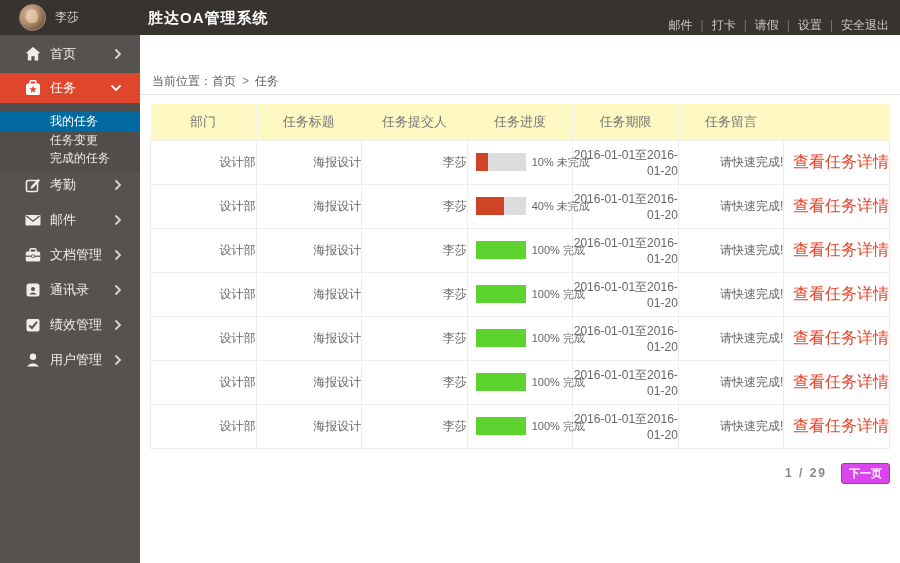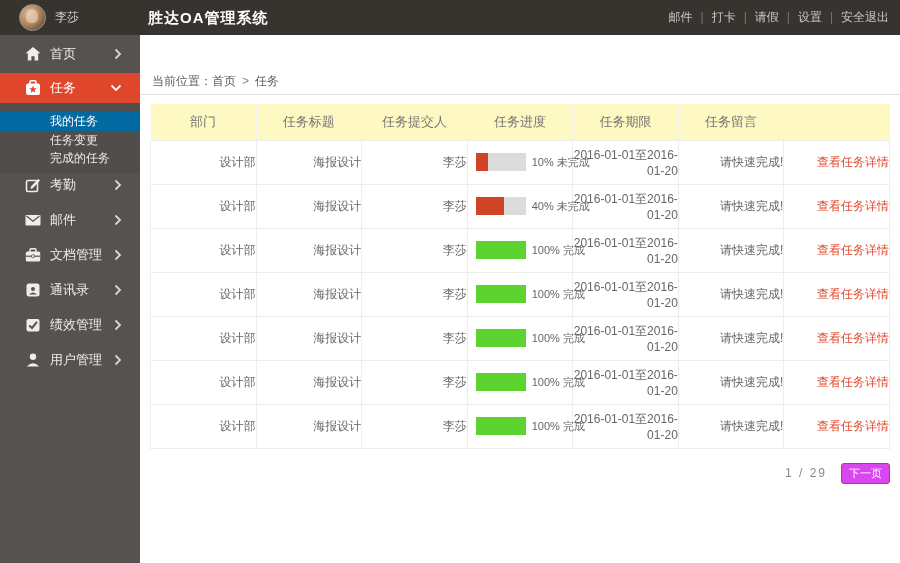--- a/index.html
+++ b/index.html
@@ -21,21 +21,21 @@
     overflow:hidden;
   }
   .avatar::after{
     content:""; position:absolute; left:6px; top:4px; width:12px; height:14px;
     border-radius:50% 50% 40% 40%; background:rgba(245,222,190,.55);
   }
   .topbar-user { position:absolute; left:55px; top:0; height:35px; line-height:35px;
     color:#d6d3d0; font-size:12px; }
   .topbar-title { position:absolute; left:148px; top:0; height:35px; line-height:35px;
     color:#ffffff; font-size:15px; font-weight:bold; letter-spacing:1px; }
-  .topbar-menu { position:absolute; right:11px; top:0; height:35px; line-height:35px; font-size:12px; }
+  .topbar-menu { position:absolute; right:11px; top:8px; height:35px; line-height:35px; font-size:12px; }
   .topbar-menu a { color:#cbc8c5; text-decoration:none; cursor:pointer; }
   .topbar-menu .sep { color:#7a7672; margin:0 8px; }
   
   .sidebar {
     position:absolute; top:35px; left:0; width:140px; height:528px;
     background:#56524f;
   }
   .nav-item {
     position:relative; height:20px; display:flex; align-items:center;
     color:#efece9; font-size:13px; cursor:pointer;
@@ -75,25 +75,25 @@
     text-align:right; background:#ffffff;
   }
   .td-progress { text-align:left !important; padding-left:8px; white-space:nowrap; }
   .bar {
     display:inline-block; width:50px; height:18px; background:#dcdcdc;
     vertical-align:middle; overflow:hidden;
   }
   .bar-fill { display:block; height:100%; width:0; }
   .bar-label { font-size:11px; color:#666; margin-left:6px; vertical-align:middle; }
   .td-date { font-size:11px; color:#777; letter-spacing:0; }
-  .detail-link { color:#e0462c; text-decoration:none; cursor:pointer; font-size:12px; }
+  .detail-link { color:#e0462c; text-decoration:none; cursor:pointer; font-size:16px; }
   
   .pager {
     margin:14px 10px 0 10px; width:740px; display:flex; justify-content:flex-end;
-    align-items:center; font-size:12px; color:#888;
+    align-items:center; font-size:12px; color:#888;font-weight:bold;
   }
   .pager .page-indicator { margin-right:14px; letter-spacing:2px; }
   .next-btn {
     display:inline-block; background:#d946ef; border:1px solid #c83c24; color:#fff;
     font-size:11px; padding:2px 7px; border-radius:3px; cursor:pointer; text-decoration:none;
   }
 </style>
 </head>
 <body>
 

